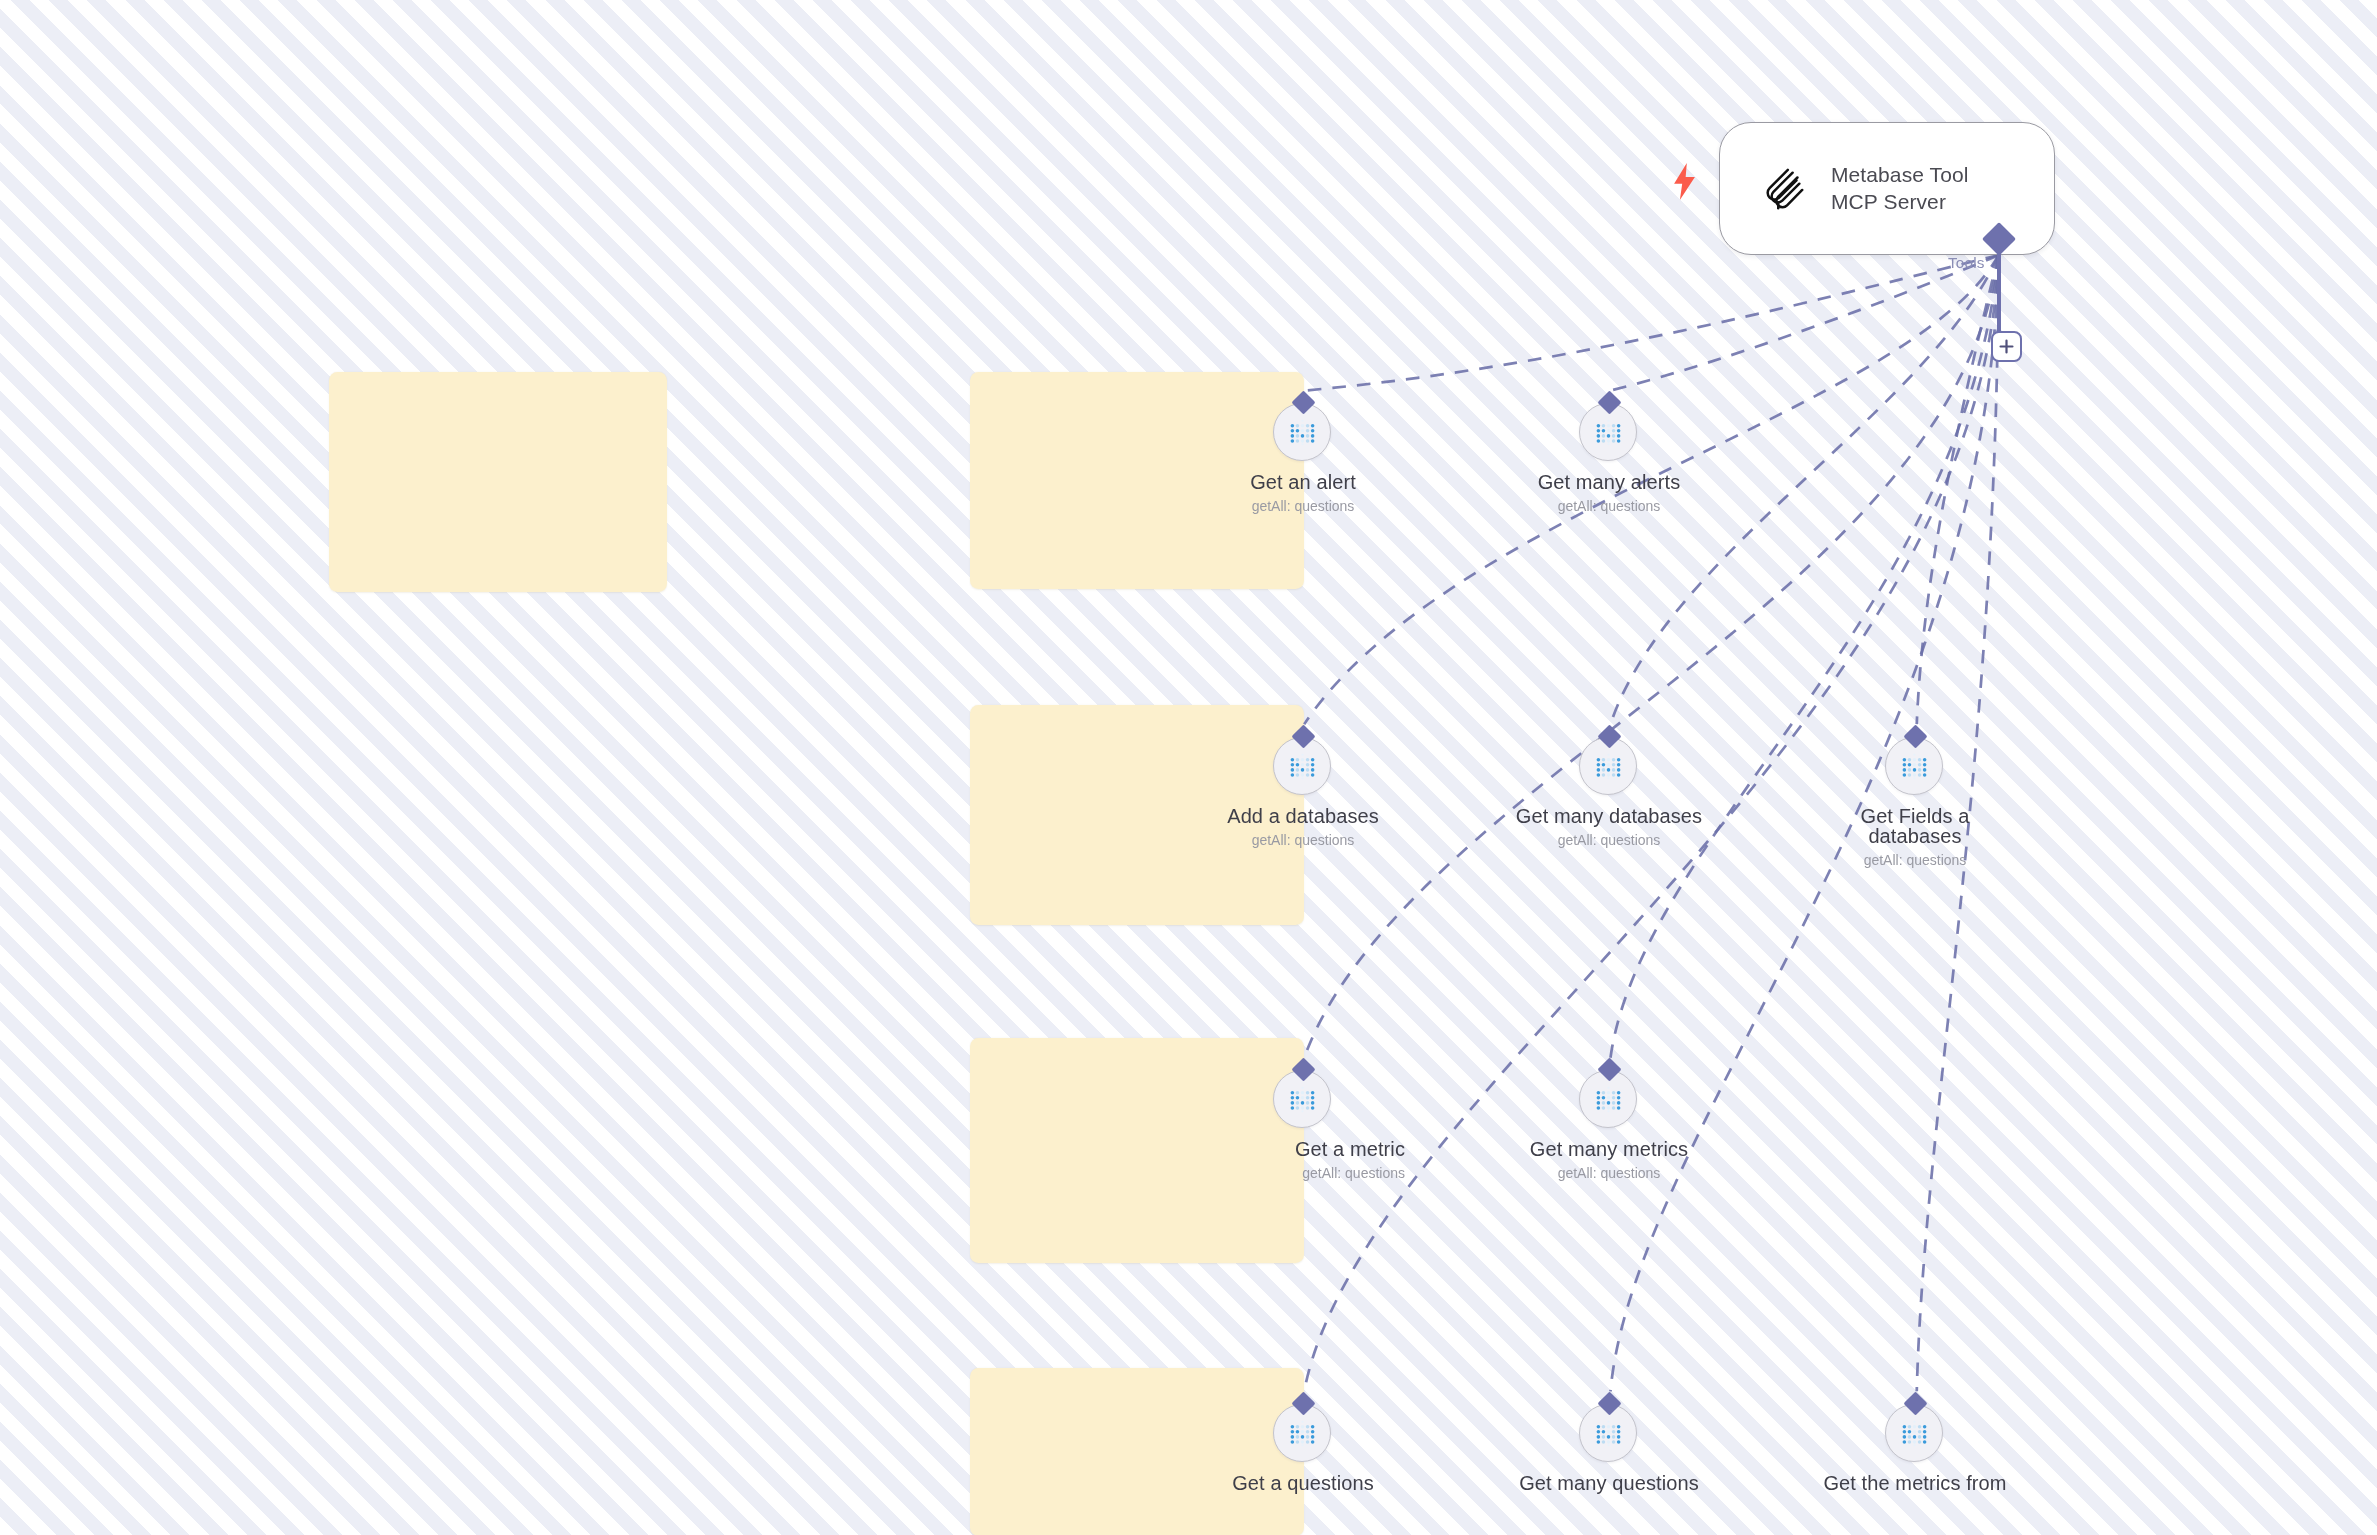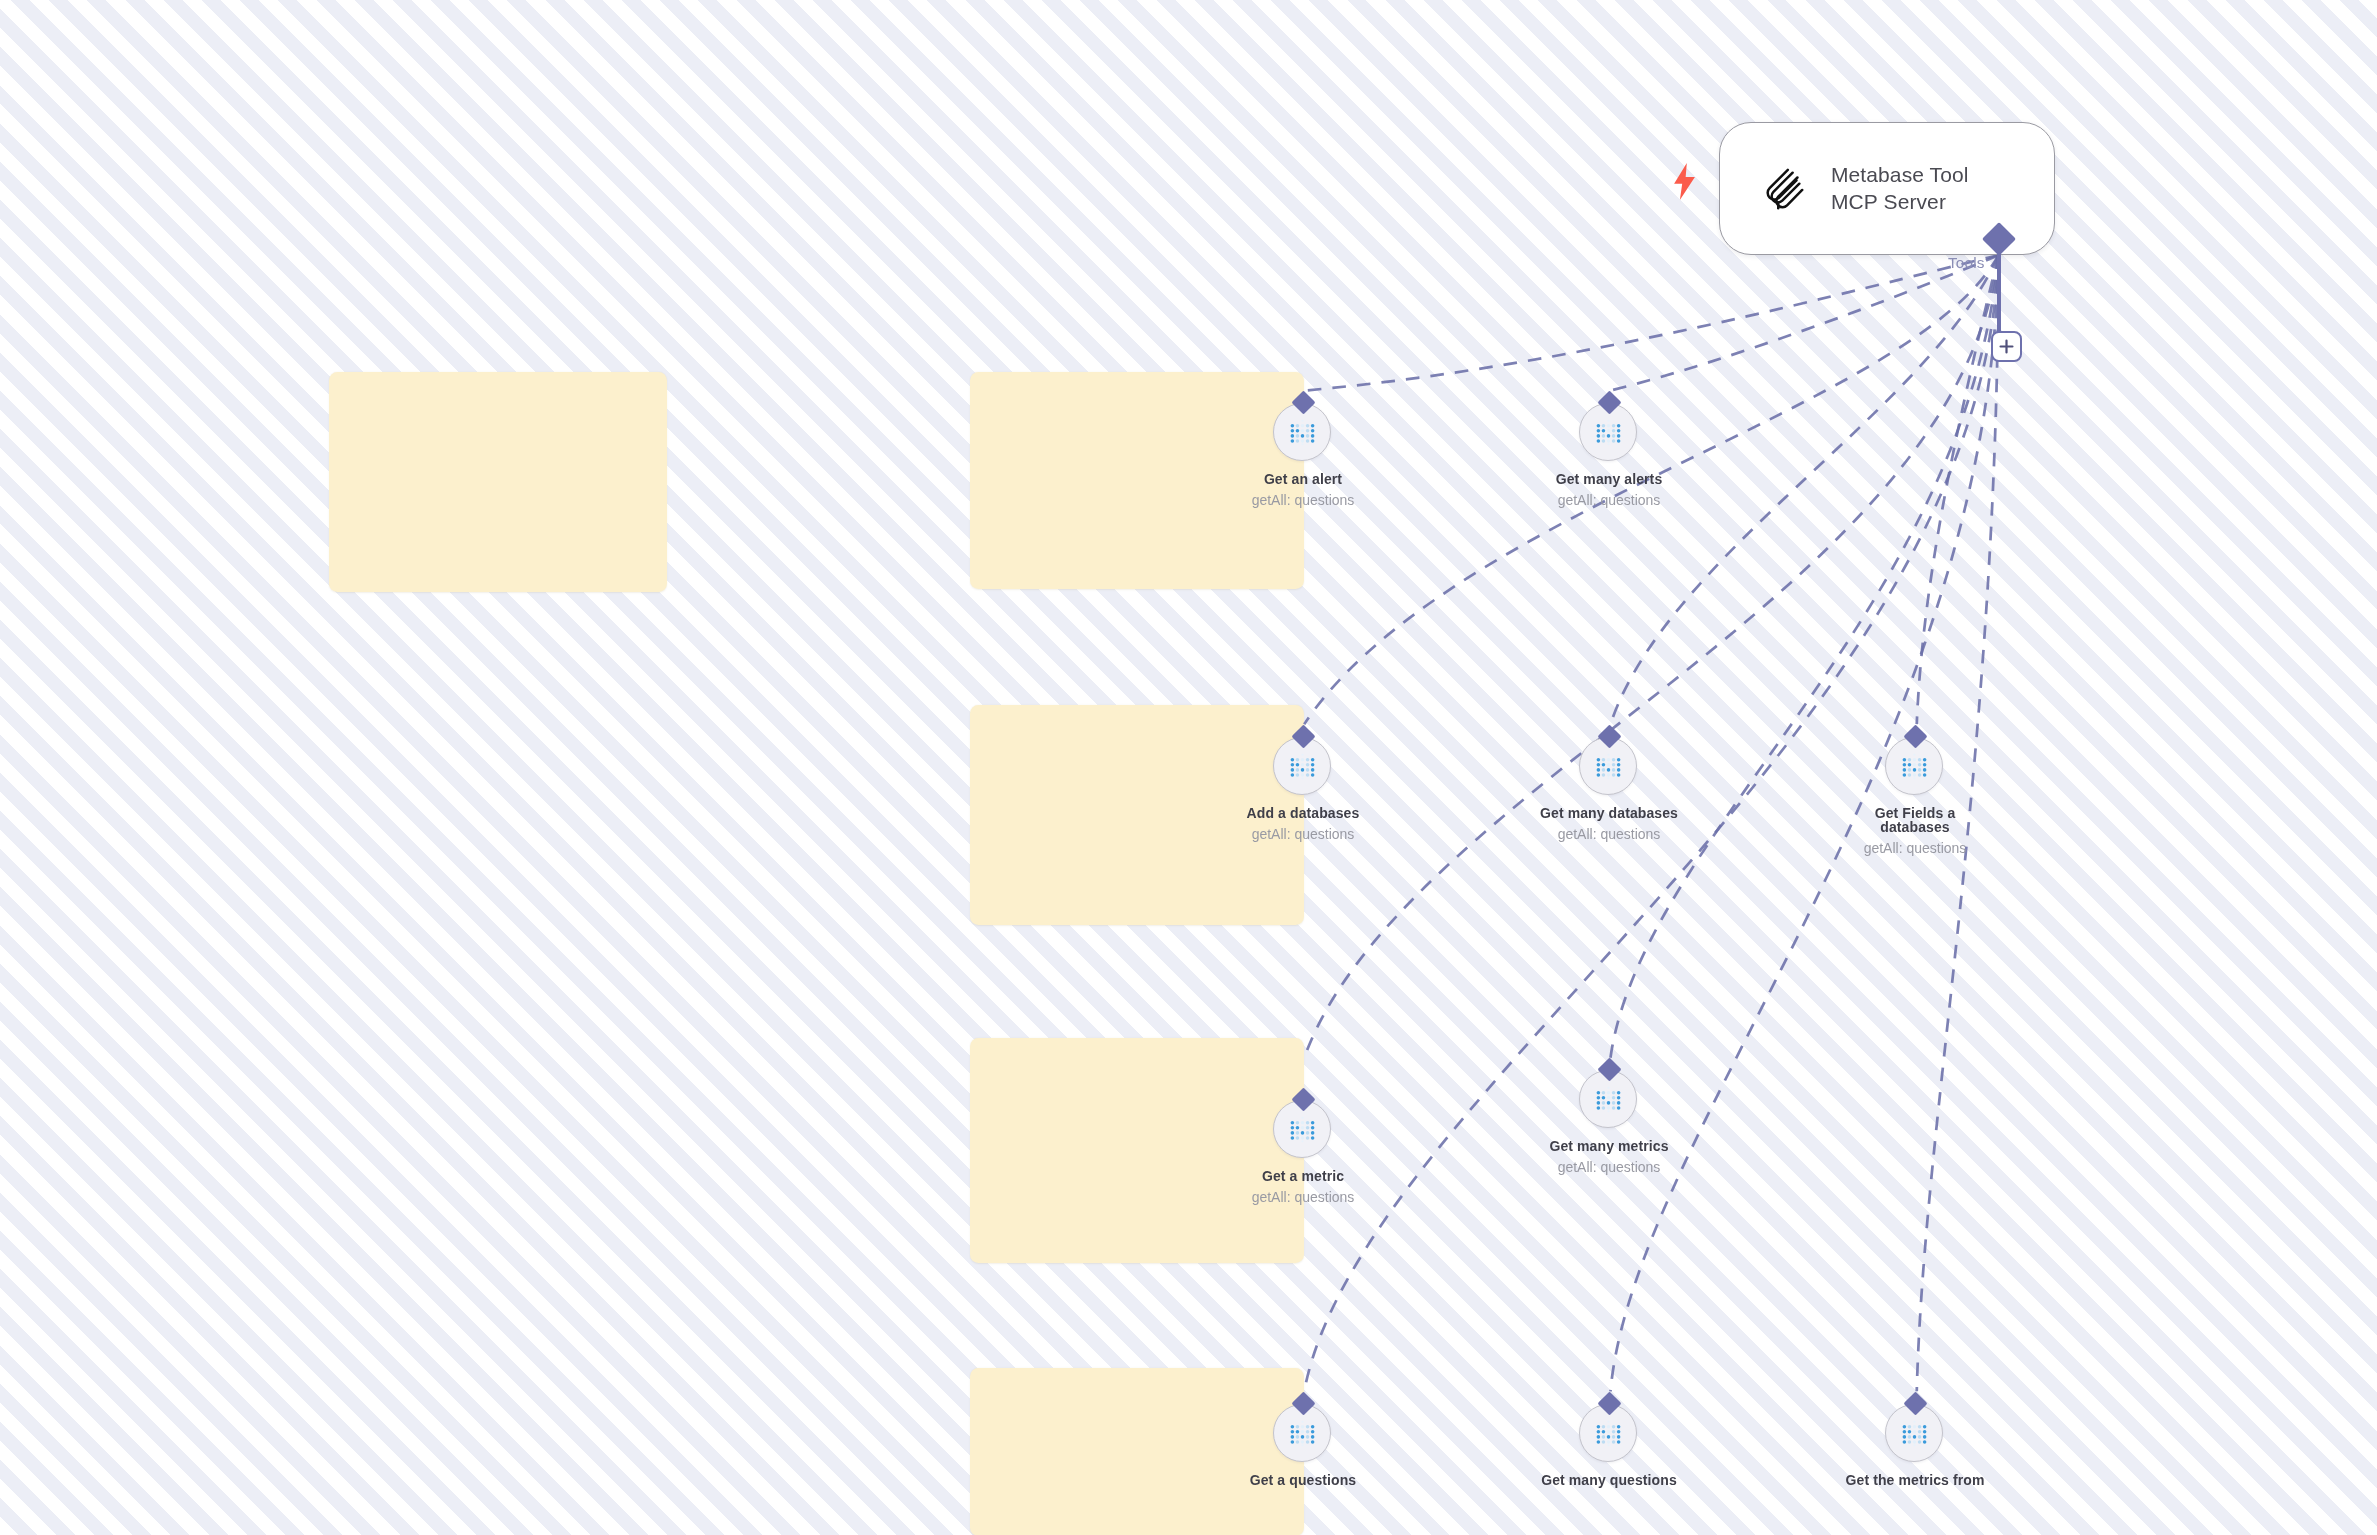--- a/index.html
+++ b/index.html
@@ -95,22 +95,22 @@
     background: #6e71ad;
     transform: rotate(45deg);
     border-radius: 1.7px;
     z-index: 5;
   }
   .mb-logo {
     display: block;
   }
   .tool-label {
     margin-top: 9.4px;
-    font-size: 14px;
-    font-weight: bold;
+    font-size: 20px;
+    font-weight: normal;
     color: #3f3f49;
     line-height: 1.0;
     letter-spacing: 0.1px;
   }
   .tool-sublabel {
     margin-top: 6px;
     font-size: 14px;
     font-weight: normal;
     color: #999aa3;
     line-height: 1.15;
@@ -440,21 +440,21 @@
             <circle cx="16" cy="2" r="1.2" fill="#e8f2fb"></circle>
               <circle cx="16" cy="30" r="1.2" fill="#e8f2fb"></circle>
           </g>
         </svg>
       </div>
     </div>
     <div class="tool-label" style="max-width:145px; margin-left:auto; margin-right:auto;">Get Fields a databases</div>
     <div class="tool-sublabel">getAll: questions</div>
   </div>
 
-  <div class="tool-node" style="left:1303px; top:1100px;">
+  <div class="tool-node" style="left:1303px; top:1070px;text-align:right;">
     <div class="tool-circle-wrap">
       <div class="diamond-top"></div>
       <div class="tool-circle">
         <svg class="mb-logo" width="27" height="27" viewBox="0 0 32 32">
           <g fill="#3b9bdb">
             <circle cx="4" cy="8" r="2.1"></circle>
               <circle cx="10" cy="8" r="2.1" fill="#bcdcf2"></circle>
               <circle cx="16" cy="8" r="2.1" fill="#e3f0fa"></circle>
               <circle cx="22" cy="8" r="2.1" fill="#bcdcf2"></circle>
               <circle cx="28" cy="8" r="2.1"></circle>

